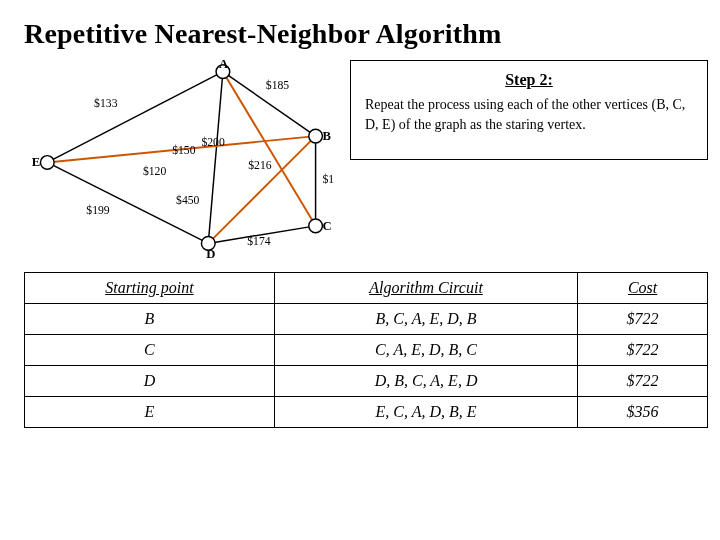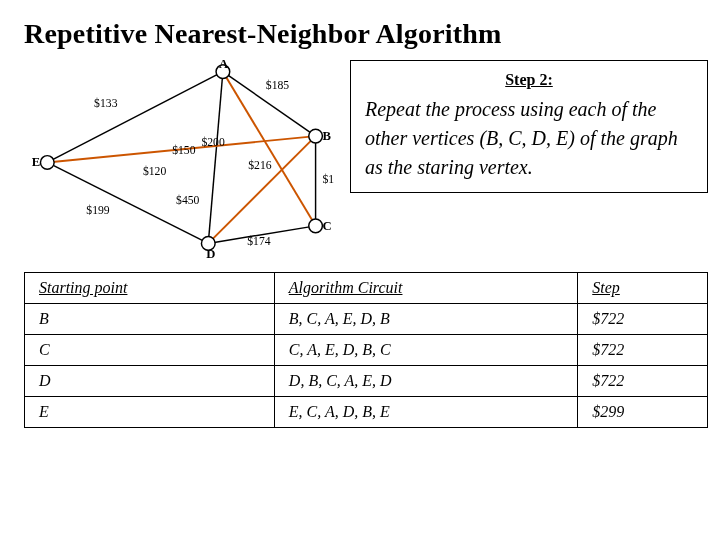--- a/index.html
+++ b/index.html
@@ -56,37 +56,36 @@
 
     .step-title {
       font-size: 16px;
       font-weight: bold;
       text-decoration: underline;
       margin-bottom: 6px;
       text-align: center;
     }
 
     .step-text {
-      font-size: 20px;
+      font-size: 14px;
       line-height: 1.45;
-      font-style: italic;
     }
 
     
     .data-table {
       width: 100%;
       border-collapse: collapse;
       font-size: 16px;
       font-style: italic;
     }
 
     .data-table th, .data-table td {
       border: 1.5px solid #000;
       padding: 6px 14px;
-      text-align: left;
+      text-align: center;
       margin-left: 32px;
     }
 
     .data-table thead tr th {
       font-weight: normal;
       text-decoration: underline;
       background: #fff;
     }
 
     .data-table tbody tr td {
@@ -154,21 +153,21 @@
       <div class="step-title">Step 2:</div>
       <div class="step-text">Repeat the process using each of the other vertices (B, C, D, E) of the graph as the staring vertex.</div>
     </div>
   </div>
 
   <table class="data-table">
     <thead>
       <tr>
         <th>Starting point</th>
         <th>Algorithm Circuit</th>
-        <th>Step</th>
+        <th>Cost</th>
       </tr>
     </thead>
     <tbody id="table-body">
     <tr>
           <td>B</td>
           <td>B, C, A, E, D, B</td>
           <td>$722</td>
         </tr>
         <tr>
           <td>C</td>
@@ -176,17 +175,17 @@
           <td>$722</td>
         </tr>
         <tr>
           <td>D</td>
           <td>D, B, C, A, E, D</td>
           <td>$722</td>
         </tr>
         <tr>
           <td>E</td>
           <td>E, C, A, D, B, E</td>
-          <td>$299</td>
+          <td>$356</td>
         </tr>
       </tbody>
   </table>
 </div>
 
 </body></html>

